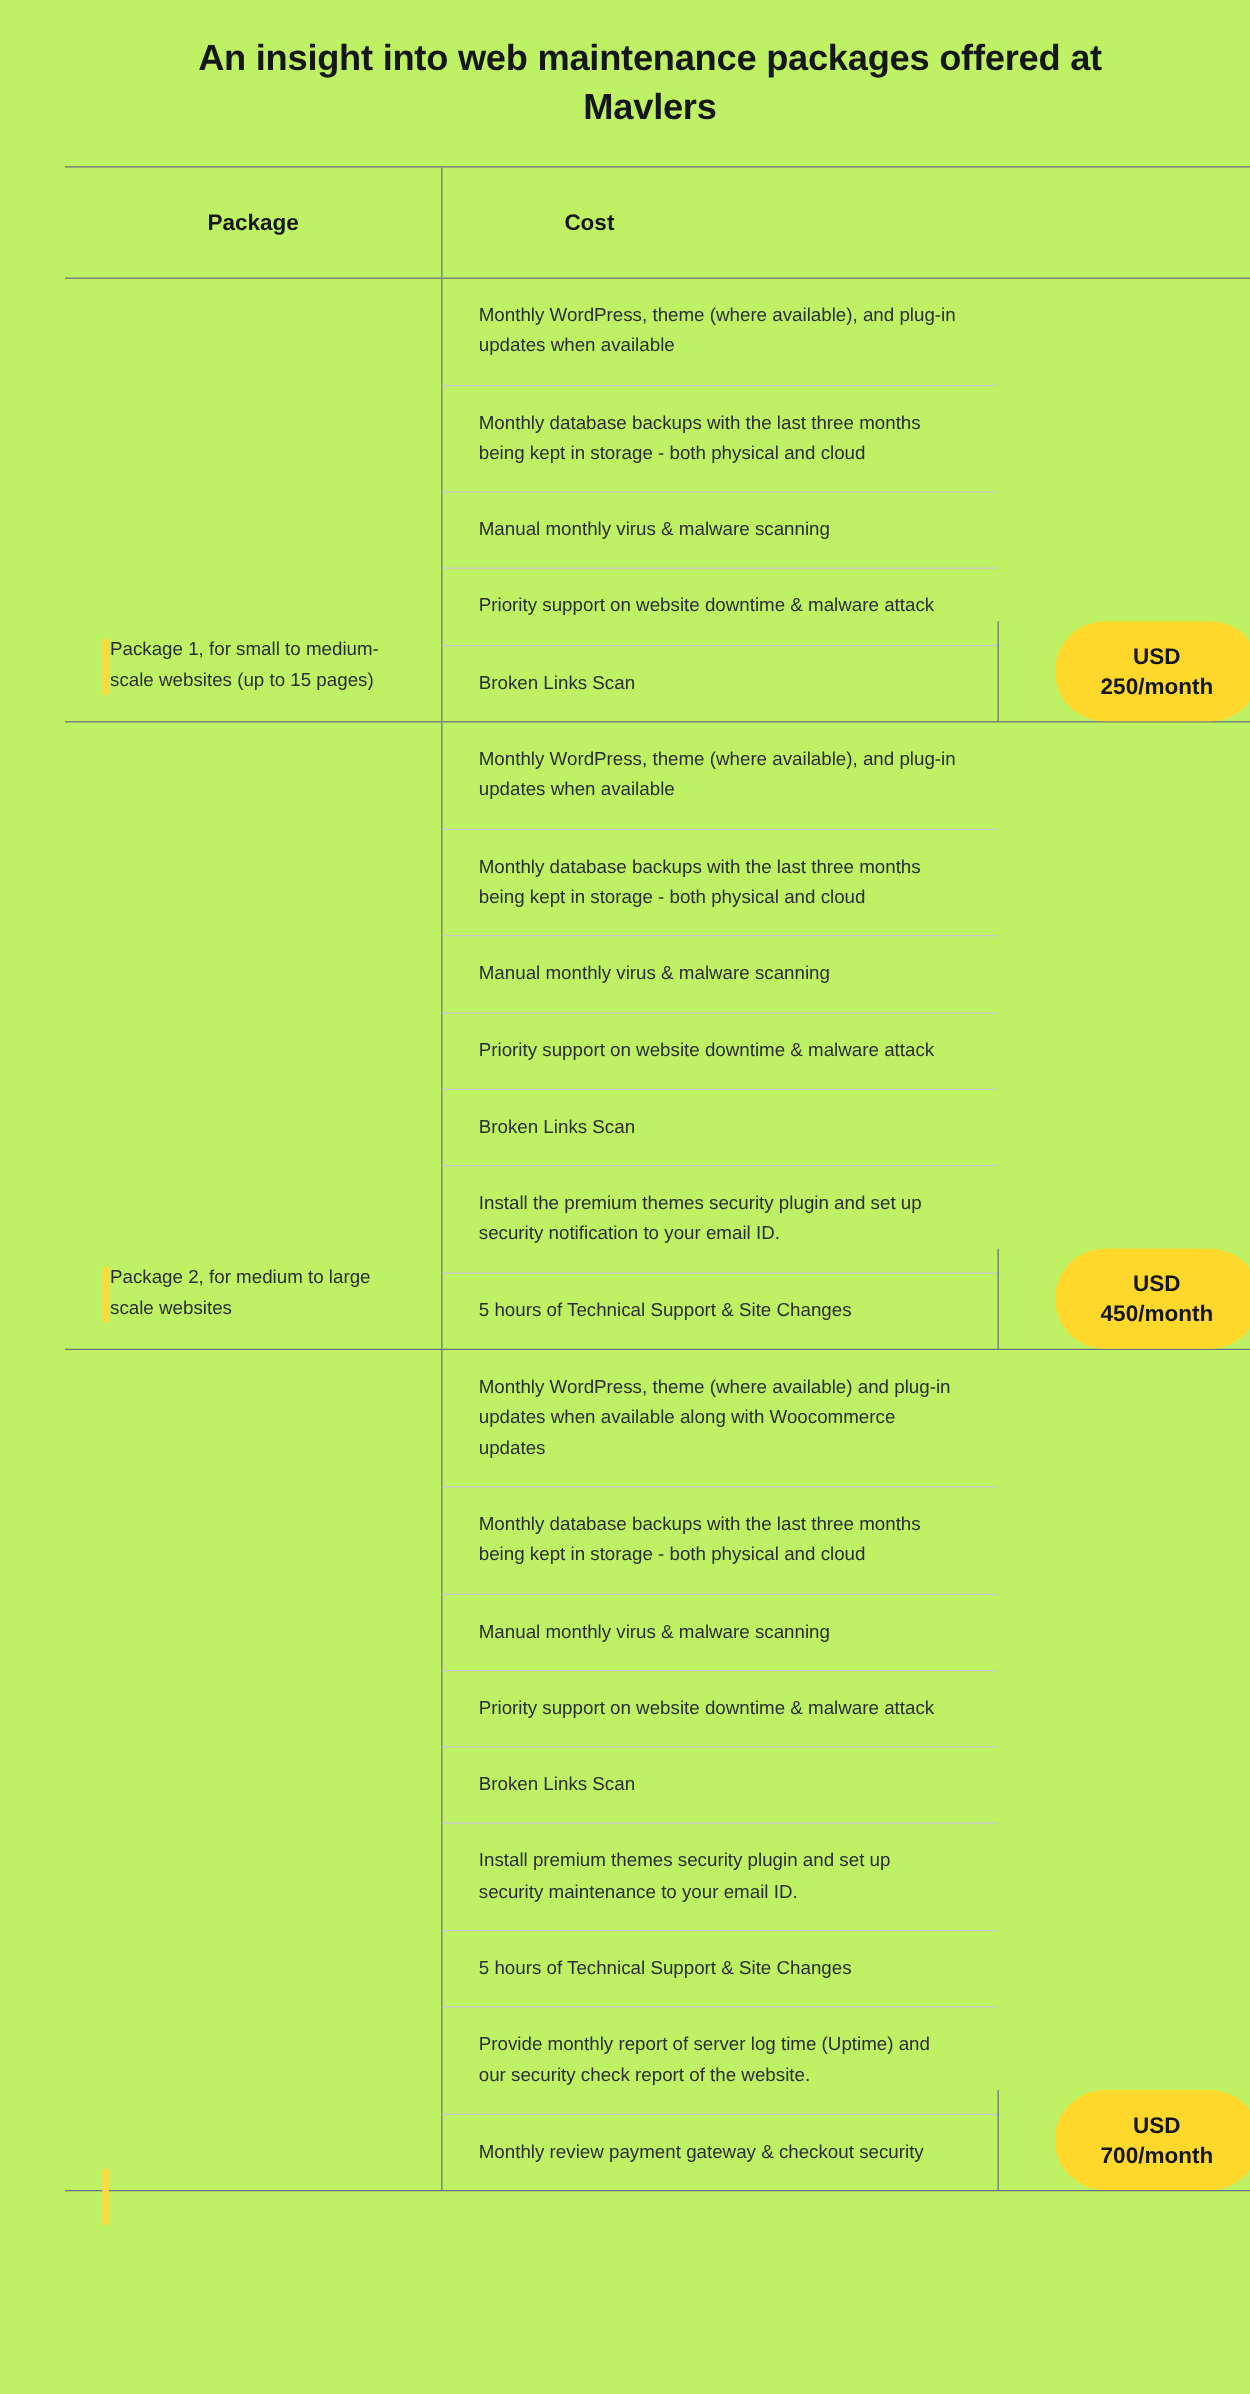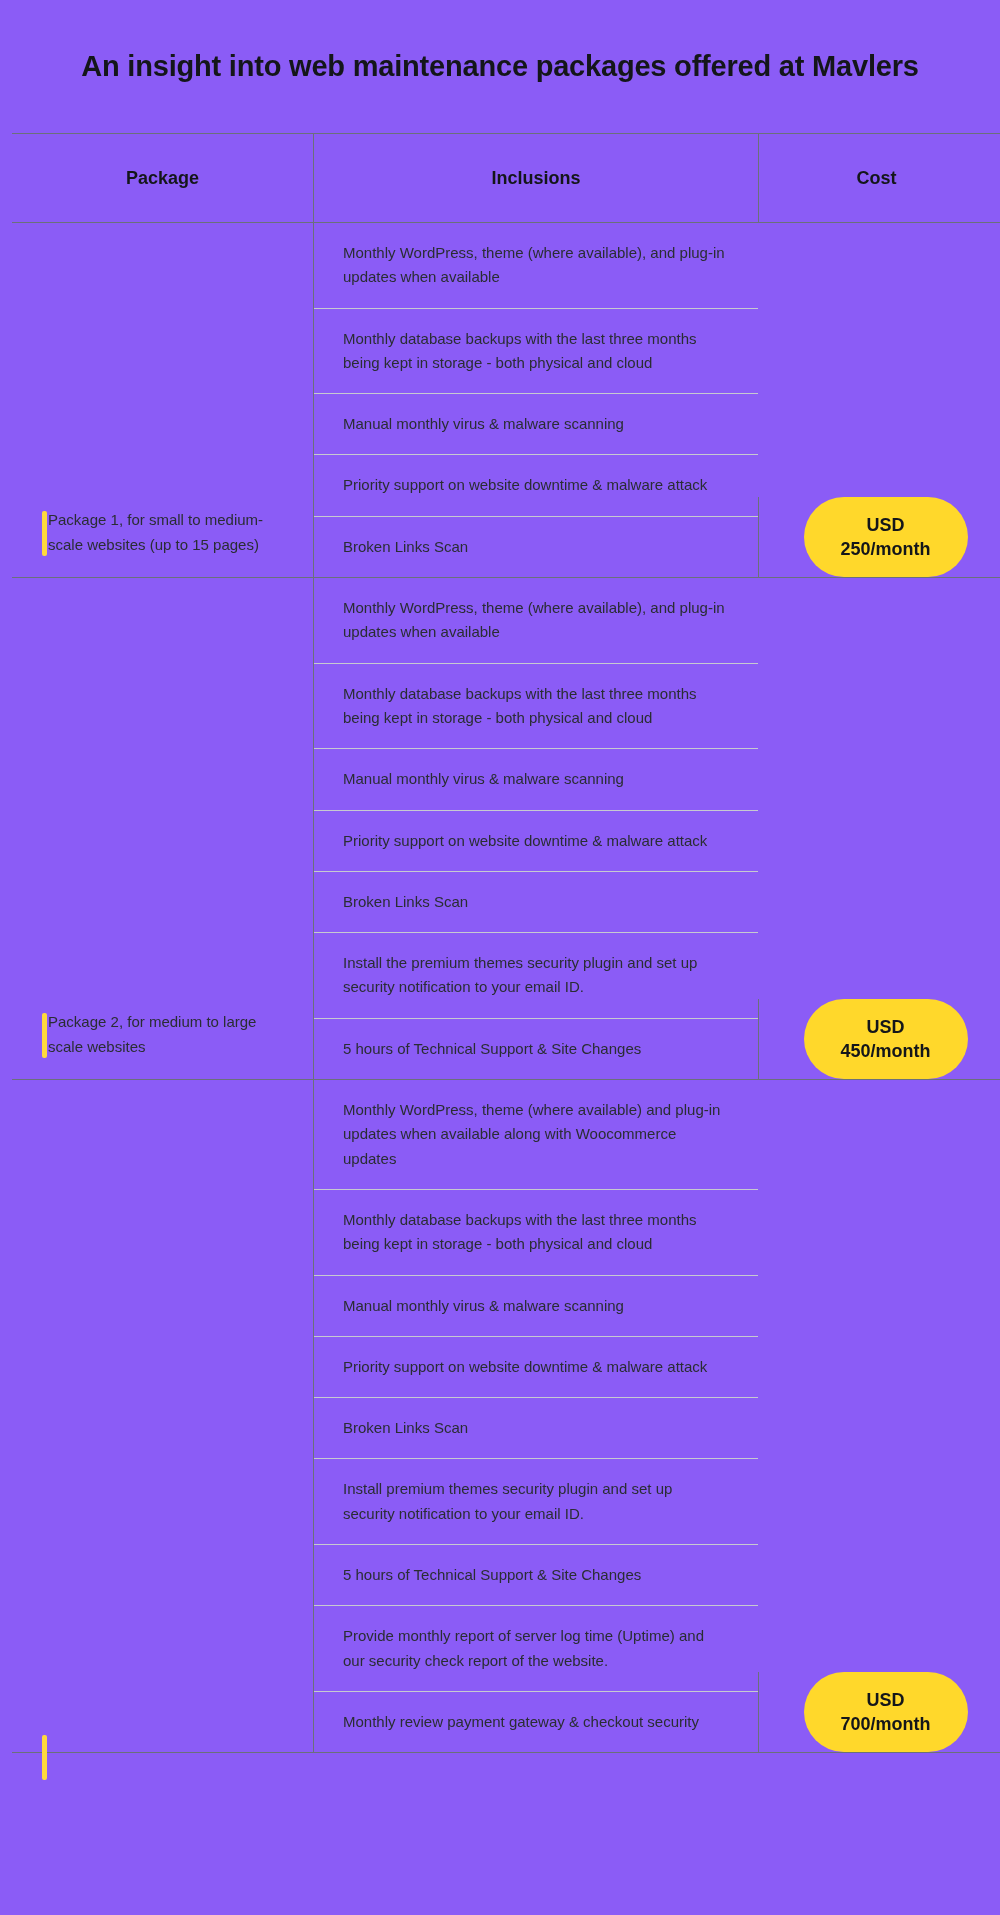--- a/index.html
+++ b/index.html
@@ -7,22 +7,23 @@
   html, body {
     width: 1000px;
     background: #f5f6f8;
     font-family: "Liberation Sans", sans-serif;
     color: #1b1c1f;
   }
 
   .page {
     width: 1000px;
     min-height: 1915px;
-    background: #8b5cf6;
+    background: #bef264;
     position: relative;
+    padding-left: 40px;
   }
 
   
   .title-block {
     height: 133px;
     display: flex;
     align-items: center;
     justify-content: center;
     padding: 0 80px;
   }
@@ -133,21 +134,20 @@
 <div class="page">
 
   <div class="title-block">
     <h1 class="title">An insight into web maintenance packages offered at Mavlers</h1>
   </div>
 
   <div class="table">
 
     <div class="thead">
       <div class="th col-pkg">Package</div>
-      <div class="th col-inc">Inclusions</div>
       <div class="th col-cost">Cost</div>
     </div>
 
     <div id="groups">
         <div class="group">
           <div class="cell-pkg">
             <span class="pkg-bar" style="height: 45px;"></span>
             <div class="pkg-label">Package 1, for small to medium-scale websites (up to 15 pages)</div>
           </div>
           <div class="cell-inc">
@@ -188,21 +188,21 @@
         <div class="group">
           <div class="cell-pkg">
             <span class="pkg-bar" style="height: 45px;"></span>
           </div>
           <div class="cell-inc">
             <div class="inc-row">Monthly WordPress, theme (where available) and plug-in updates when available along with Woocommerce updates</div>
             <div class="inc-row">Monthly database backups with the last three months being kept in storage - both physical and cloud</div>
             <div class="inc-row">Manual monthly virus &amp; malware scanning</div>
             <div class="inc-row">Priority support on website downtime &amp; malware attack</div>
             <div class="inc-row">Broken Links Scan</div>
-            <div class="inc-row">Install premium themes security plugin and set up security notification to your email ID.</div>
+            <div class="inc-row">Install premium themes security plugin and set up security maintenance to your email ID.</div>
             <div class="inc-row">5 hours of Technical Support &amp; Site Changes</div>
             <div class="inc-row">Provide monthly report of server log time (Uptime) and our security check report of the website.</div>
             <div class="inc-row">Monthly review payment gateway &amp; checkout security</div>
           </div>
           <div class="cell-cost">
             <div class="cost-badge">
               <span class="cost-line">USD</span>
               <span class="cost-line">700/month</span>
             </div>
           </div>

